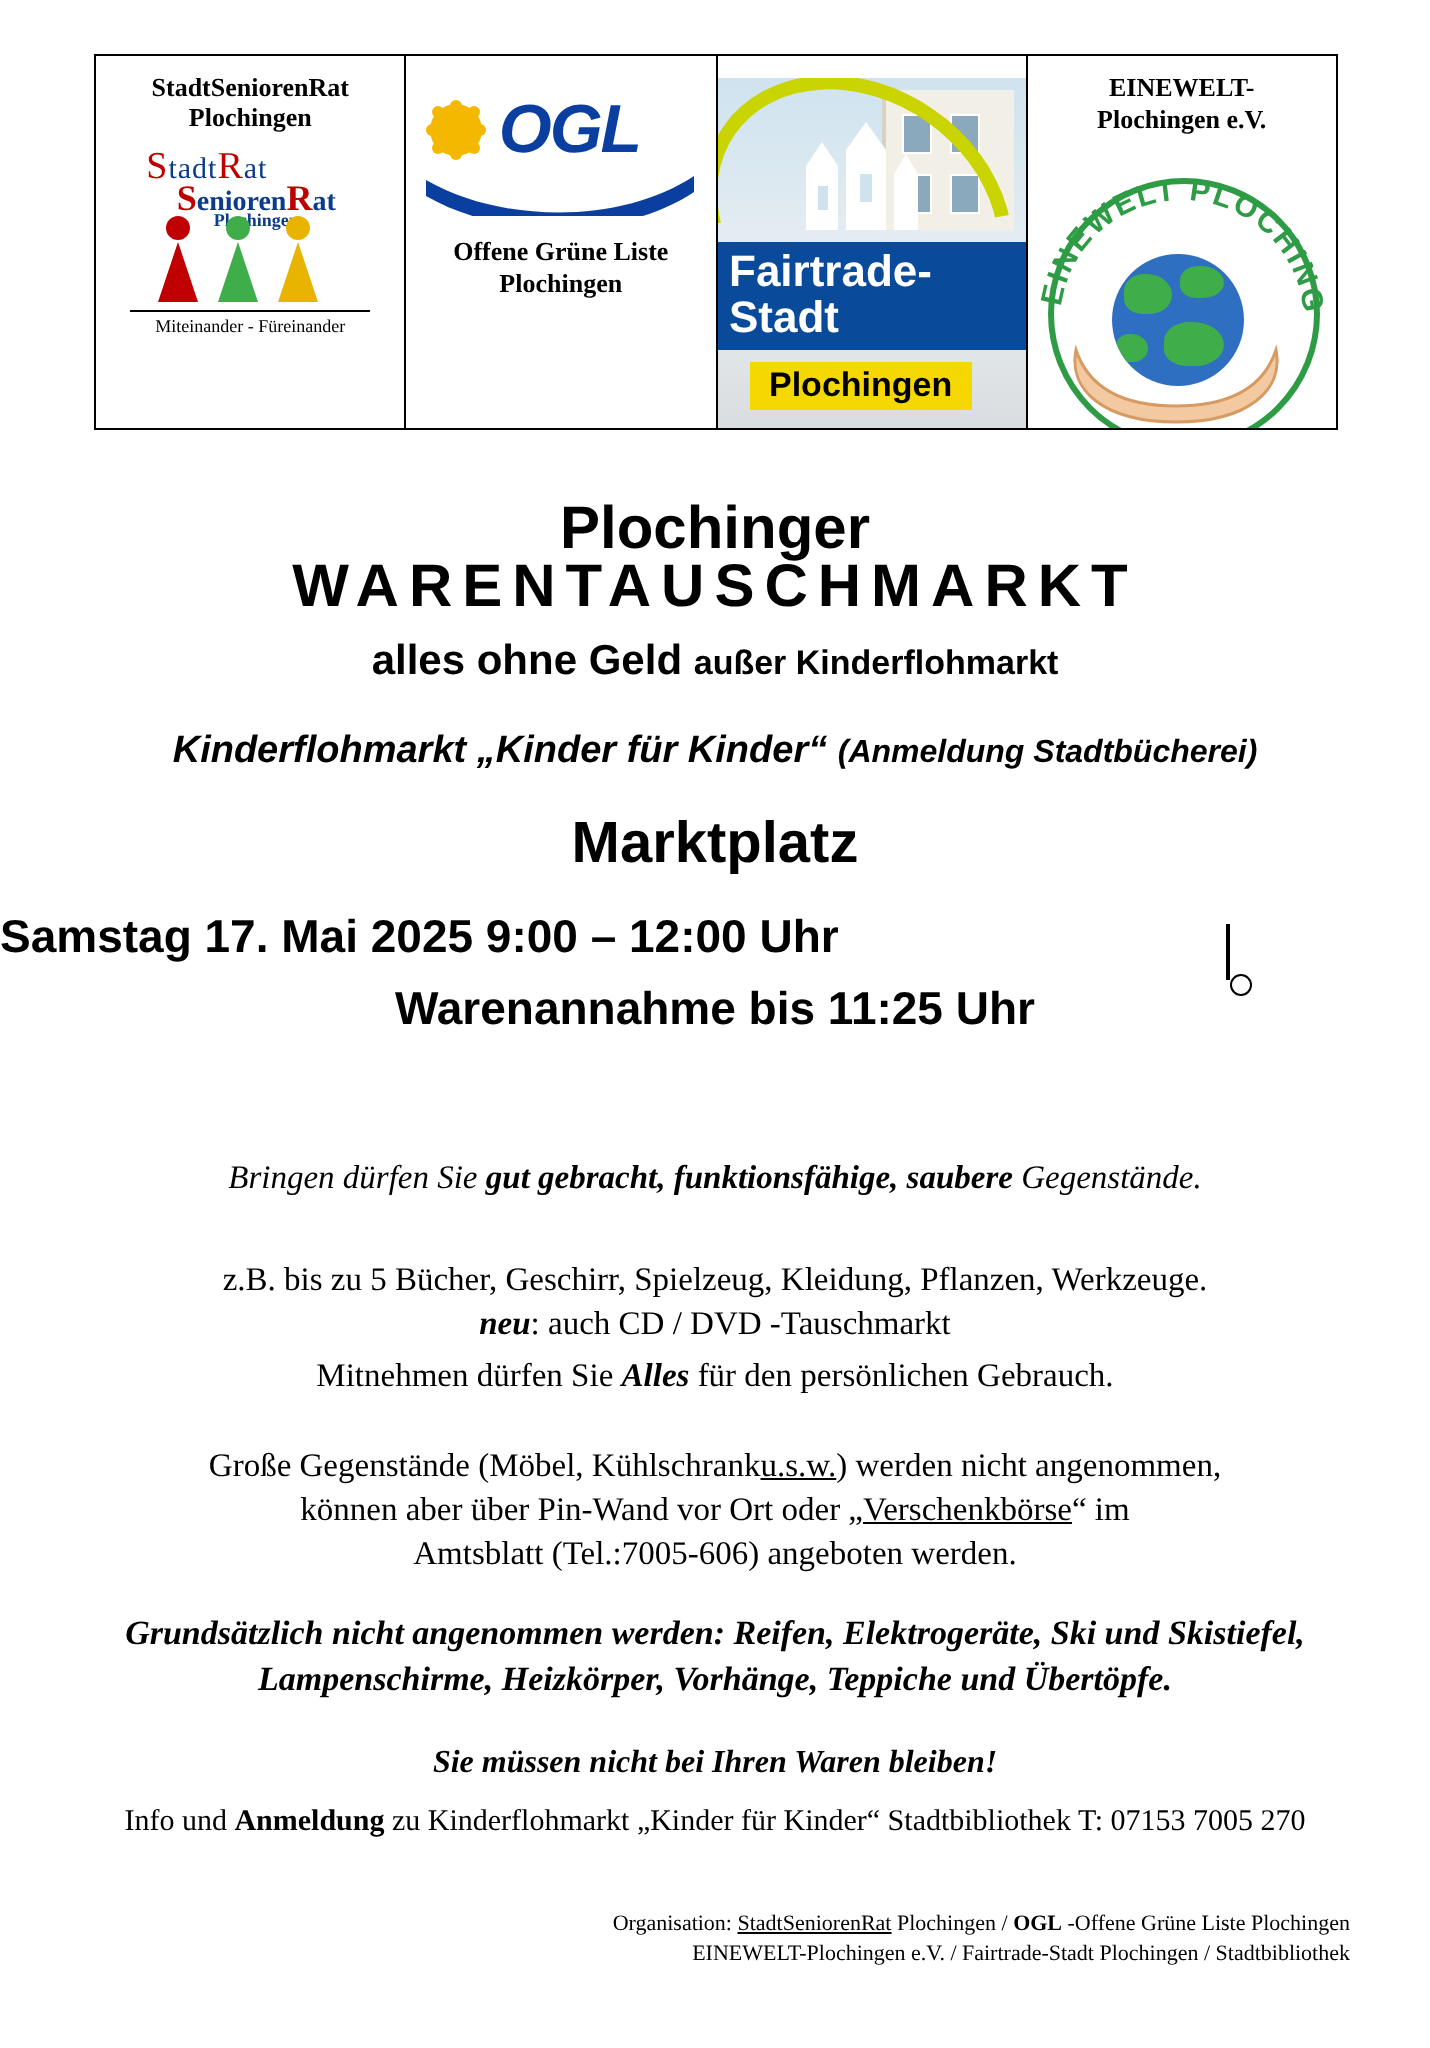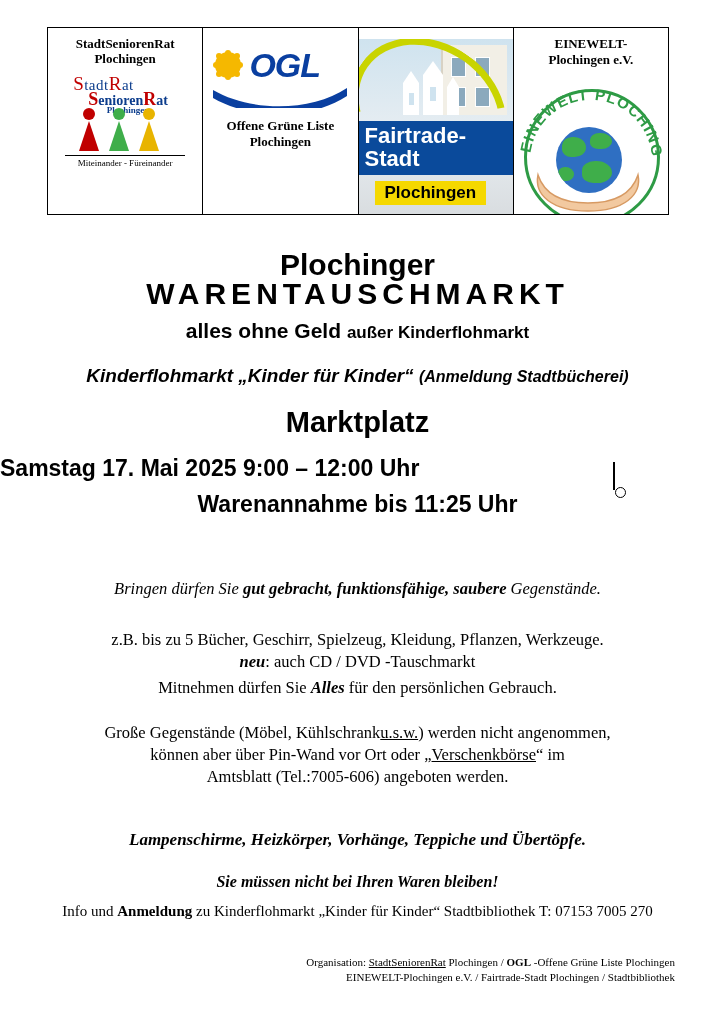--- a/index.html
+++ b/index.html
@@ -496,21 +496,21 @@
   <span>Mitnehmen dürfen Sie</span>
   <i><b>Alles</b></i>
   <span>für den persönlichen Gebrauch.</span><br>
   <br>
   <span>Große Gegenstände (Möbel, Kühlschrank</span><span class="u">u.s.w.</span><span>) werden nicht angenommen,</span><br>
   <span>können aber über Pin-Wand vor Ort oder „</span><span class="u">Verschenkbörse</span><span>“ im</span><br>
   <span>Amtsblatt (Tel.:7005-606) angeboten werden.</span>
 </div>
 
 <div class="body-block b4">
-  <br>
+  <span>Grundsätzlich nicht angenommen werden: Reifen, Elektrogeräte, Ski und Skistiefel,</span><br>
   <span>Lampenschirme, Heizkörper, Vorhänge, Teppiche und Übertöpfe.</span>
 </div>
 
 <div class="body-block b5">Sie müssen nicht bei Ihren Waren bleiben!</div>
 
 <div class="body-block b6">
   <span>Info und</span>
   <b>Anmeldung</b>
   <span>zu Kinderflohmarkt „Kinder für Kinder“  Stadtbibliothek T: 07153 7005 270</span>
 </div>

